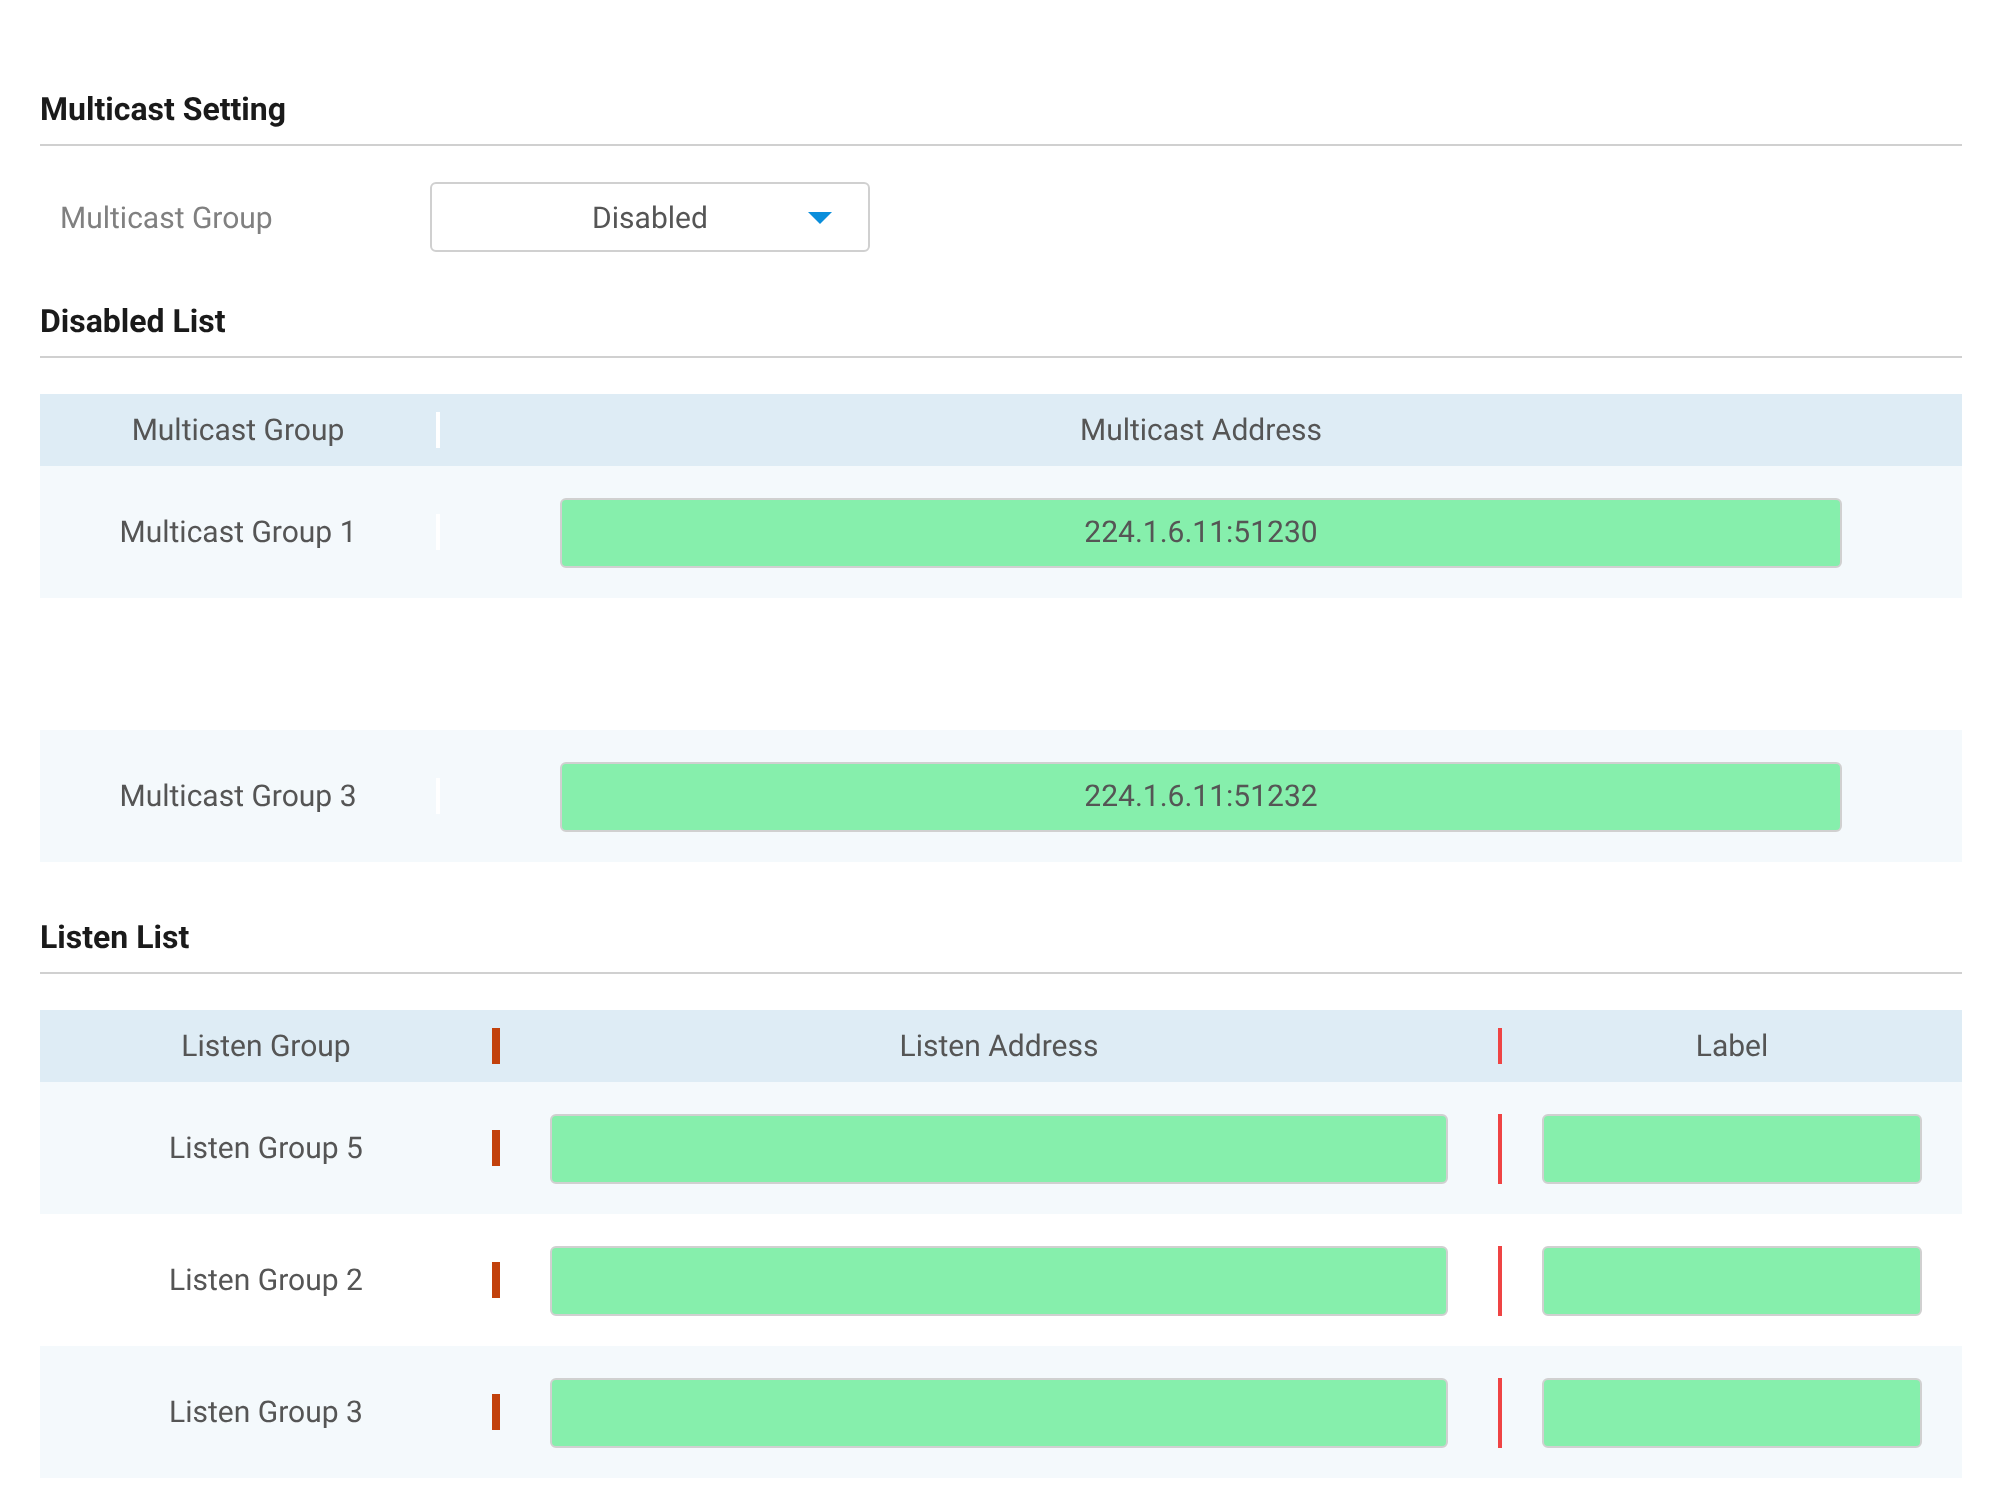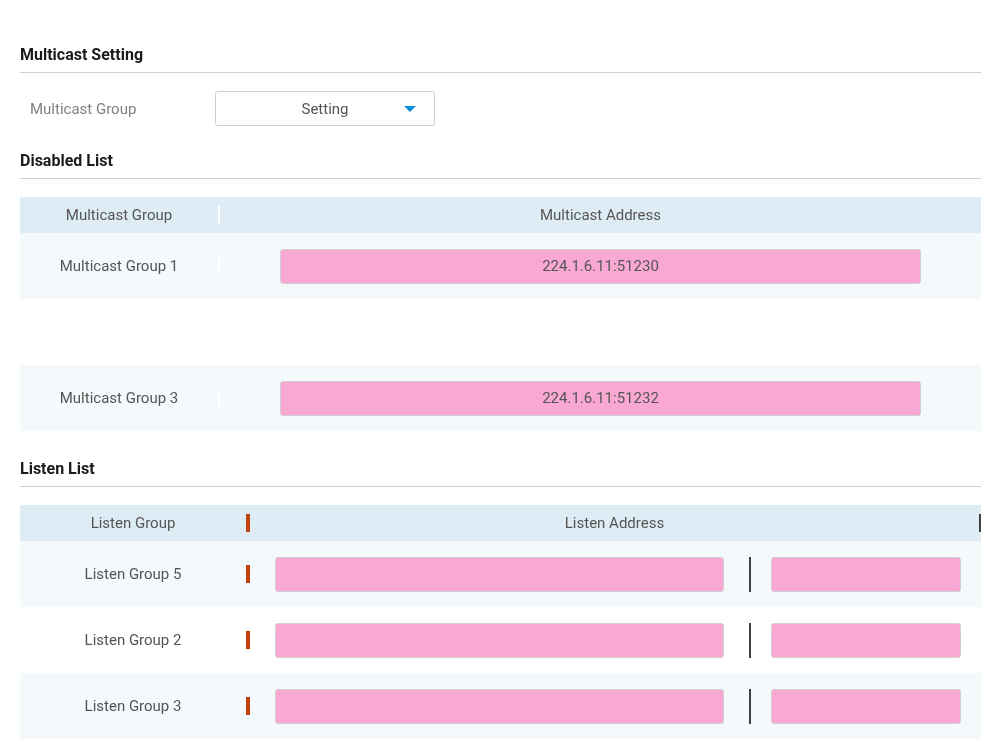--- a/index.html
+++ b/index.html
@@ -110,52 +110,52 @@
     }
     
     .ll-col-group {
       width: 230px;
       flex: 0 0 230px;
       border-right: 4px solid #c2410c;
     }
     .ll-col-addr {
       flex: 1;
       padding: 0 25px;
-      border-right: 2px solid #404040;
+      border-right: 2px solid #ef4444;
     }
     .ll-col-label {
       width: 230px;
       flex: 0 0 230px;
       padding: 0 20px;
     }
     .cell-input {
       width: 100%;
       height: 35px;
       border: 1px solid #d0d0d0;
       border-radius: 3px;
-      background: #f9a8d4;
+      background: #86efac;
       text-align: center;
       font-size: 15px;
       color: #555;
       font-family: inherit;
       outline: none;
     }
     .section-spacer {
       margin-top: 4px;
     }
   </style>
 </head>
 <body>
 
 <div class="section-title">Multicast Setting</div>
 
 <div class="setting-row">
   <span class="setting-label">Multicast Group</span>
   <div class="dropdown">
-    <span class="dropdown-text">Setting</span>
+    <span class="dropdown-text">Disabled</span>
     <span class="dropdown-caret"></span>
   </div>
 </div>
 
 <div class="section-title section-spacer">Disabled List</div>
 
 <div class="table">
   <div class="thead">
     <div class="trow">
       <div class="th mc-col-group">Multicast Group</div>
@@ -180,20 +180,21 @@
   </div>
 </div>
 
 <div class="section-title">Listen List</div>
 
 <div class="table">
   <div class="thead">
     <div class="trow">
       <div class="th ll-col-group">Listen Group</div>
       <div class="th ll-col-addr">Listen Address</div>
+      <div class="th ll-col-label">Label</div>
     </div>
   </div>
   <div class="tbody">
     <div class="trow">
       <div class="td ll-col-group">Listen Group 5</div>
       <div class="td ll-col-addr">
         <input class="cell-input" type="text" value="" style="">
       </div>
       <div class="td ll-col-label">
         <input class="cell-input" type="text" value="" style="">

